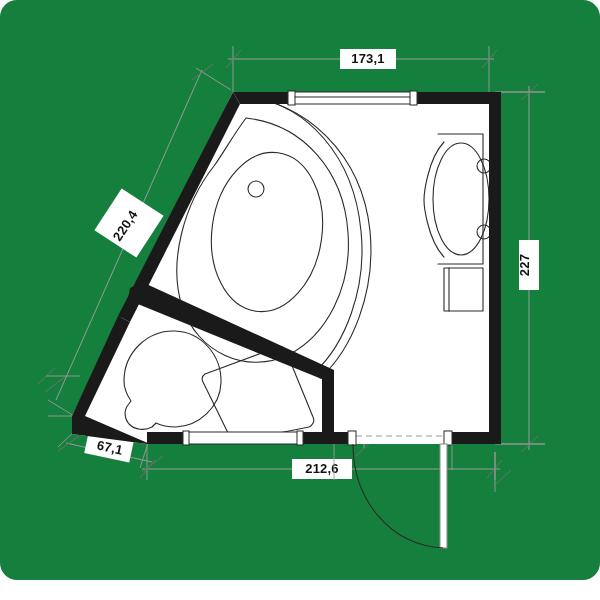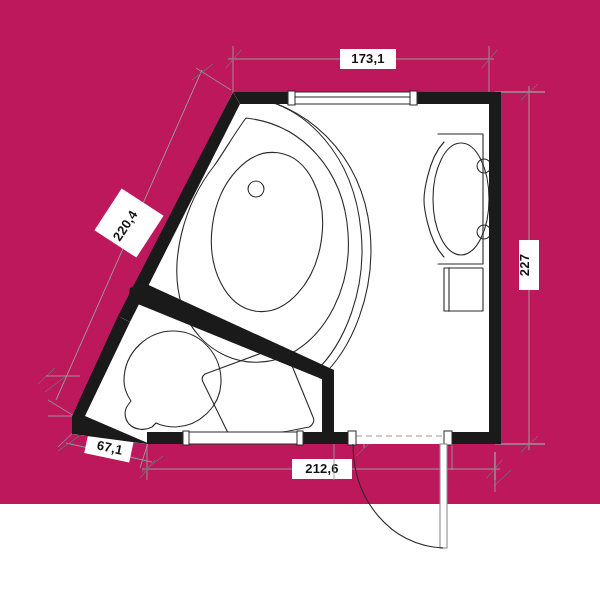--- a/index.html
+++ b/index.html
@@ -9,22 +9,23 @@
   }
   body {
     width: 600px;
     height: 600px;
     font-family: "Liberation Sans", sans-serif;
     overflow: hidden;
   }
   #plan-root {
     position: relative;
     width: 600px;
-    height: 504px;
-    background: #be185d;
+    height: 580px;
+    background: #15803d;
+    border-radius: 17px;
   }
   svg.floorplan {
     display: block;
     width: 600px;
     height: 600px;
   }
   .wall {
     fill: #1a1a1a;
     stroke: none;
   }

